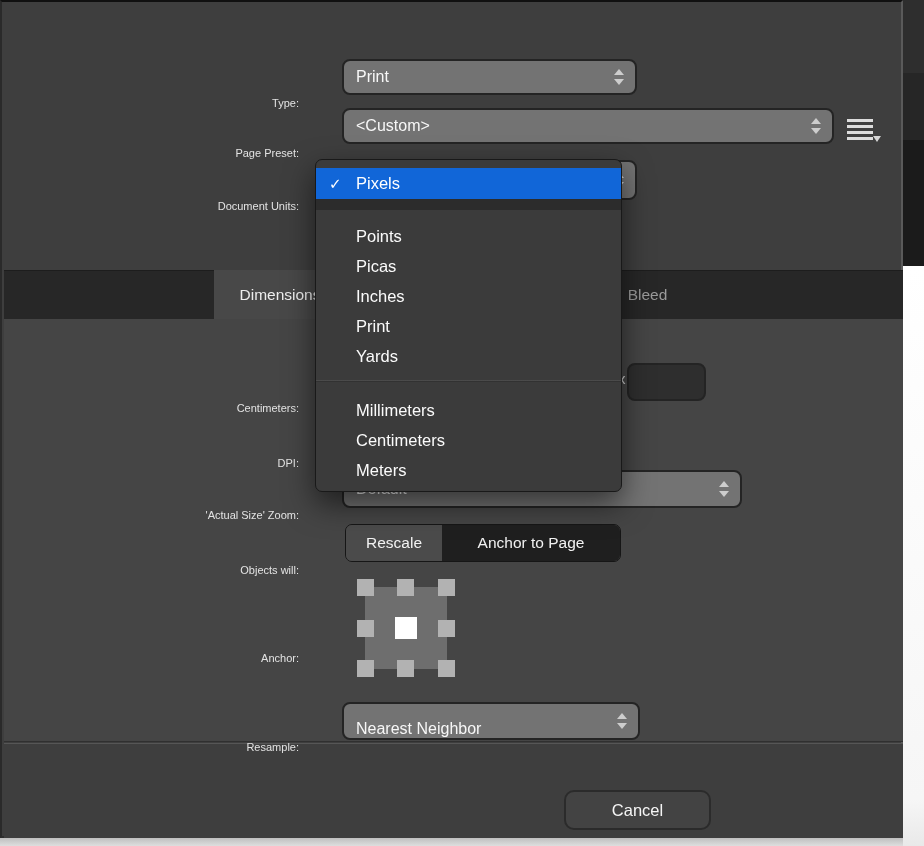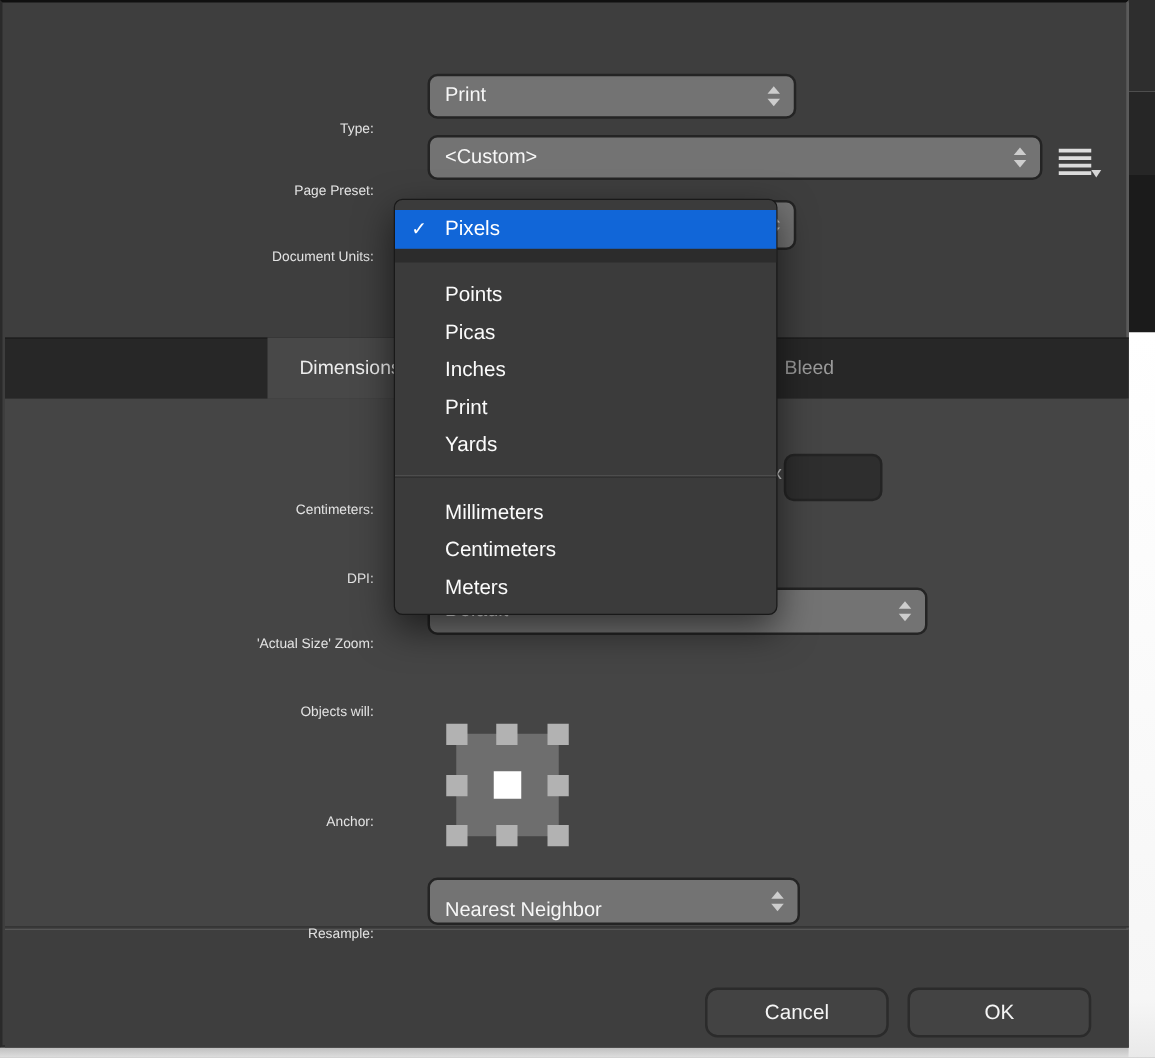--- a/index.html
+++ b/index.html
@@ -155,20 +155,28 @@
     <div class="lbl" style="top:475px">'Actual Size' Zoom:</div>
     <div class="select" style="left:340px; top:468px; width:400px; height:38px;">
       <span>Default</span>
       <span class="stepper">
           <span class="tri-up"></span>
           <span class="tri-dn"></span>
         </span>
     </div>
 
     <div class="lbl" style="top:530px">Objects will:</div>
+    <div class="seg">
+      <div class="s1">
+        <span>Rescale</span>
+      </div>
+      <div class="s2">
+        <span>Anchor to Page</span>
+      </div>
+    </div>
 
     <div class="lbl" style="top:618px">Anchor:</div>
     <div class="anchor">
       <div class="page"></div>
       <div class="h c0 r0"></div>
       <div class="h c1 r0"></div>
       <div class="h c2 r0"></div>
       <div class="h c0 r1"></div>
       <div class="h c2 r1"></div>
       <div class="h c0 r2"></div>
@@ -181,23 +189,20 @@
     <div class="select" style="left:340px; top:700px; width:298px; height:38px;align-items:flex-end;">
       <span>Nearest Neighbor</span>
       <span class="stepper">
           <span class="tri-up"></span>
           <span class="tri-dn"></span>
         </span>
     </div>
 
     <div class="btn btn-cancel">
       <span>Cancel</span>
-    </div>
-    <div class="btn btn-ok">
-      <span>OK</span>
     </div>
 
     <div class="menu">
       <div class="mi-selrow"></div>
       <div class="mi-check">✓</div>
       <div class="mi-sel">Pixels</div>
       <div class="msep1"></div>
       <div class="mi" style="top:61px">Points</div>
       <div class="mi" style="top:91px">Picas</div>
       <div class="mi" style="top:121px">Inches</div>

